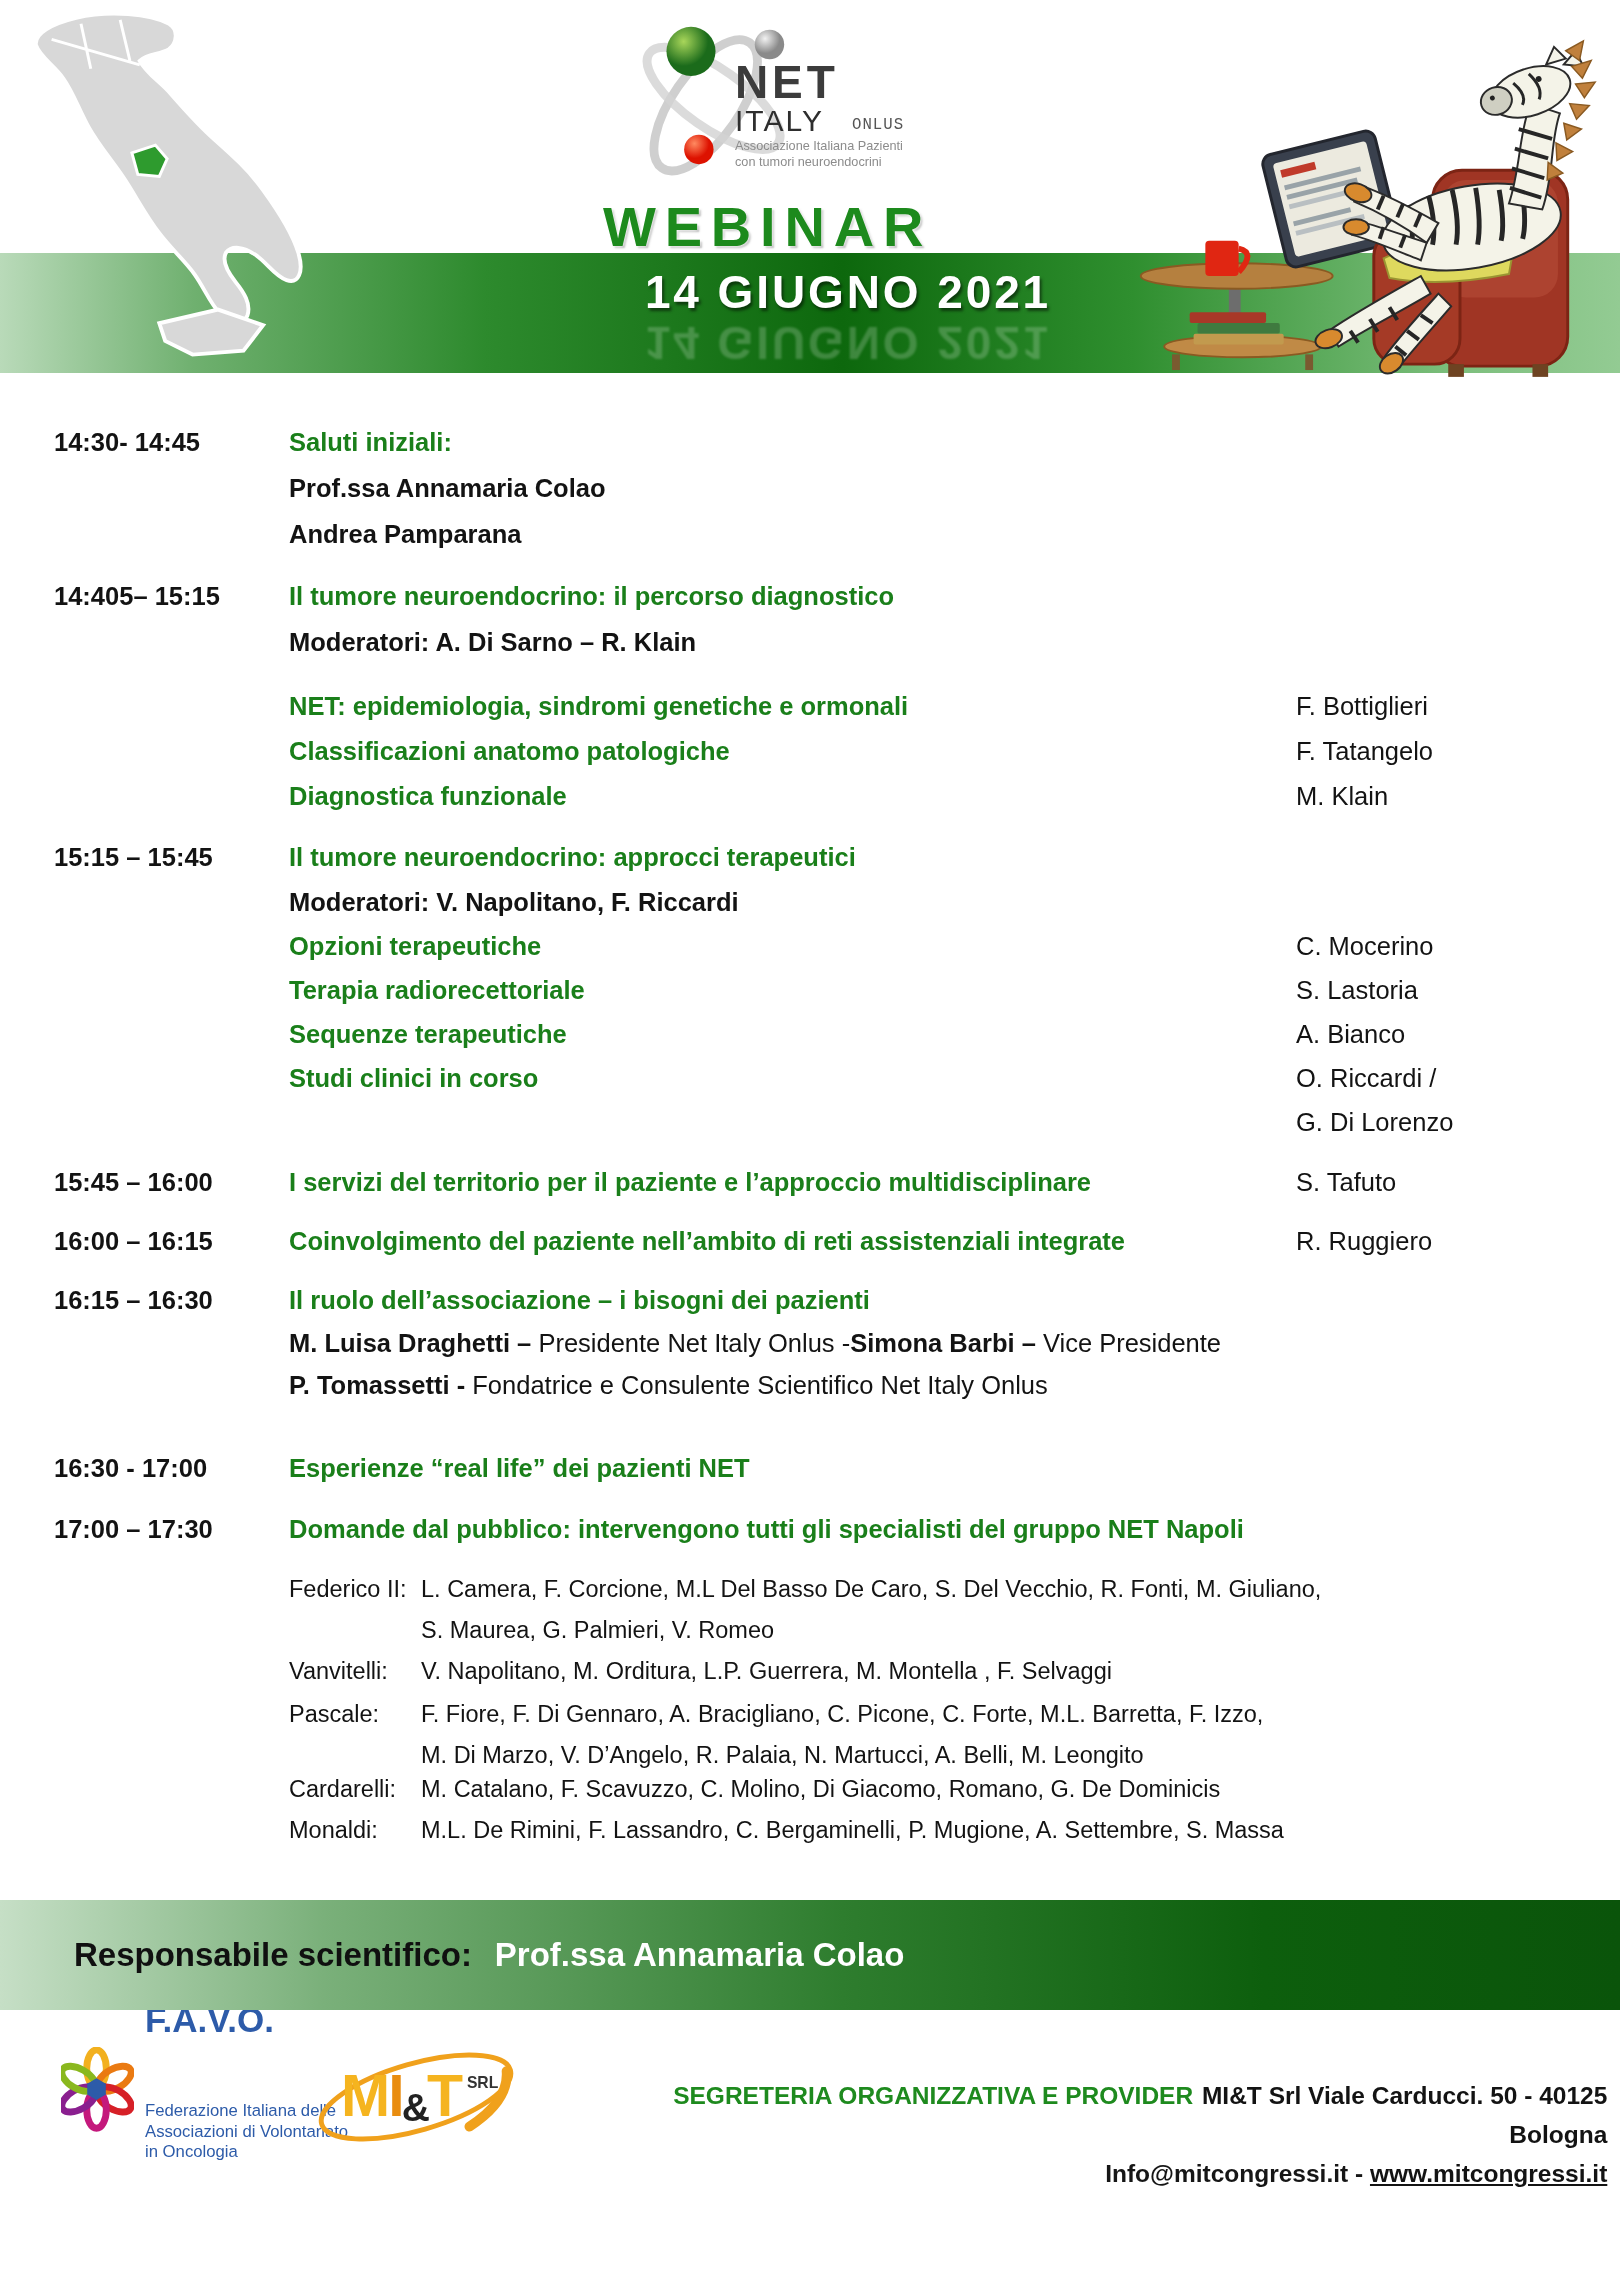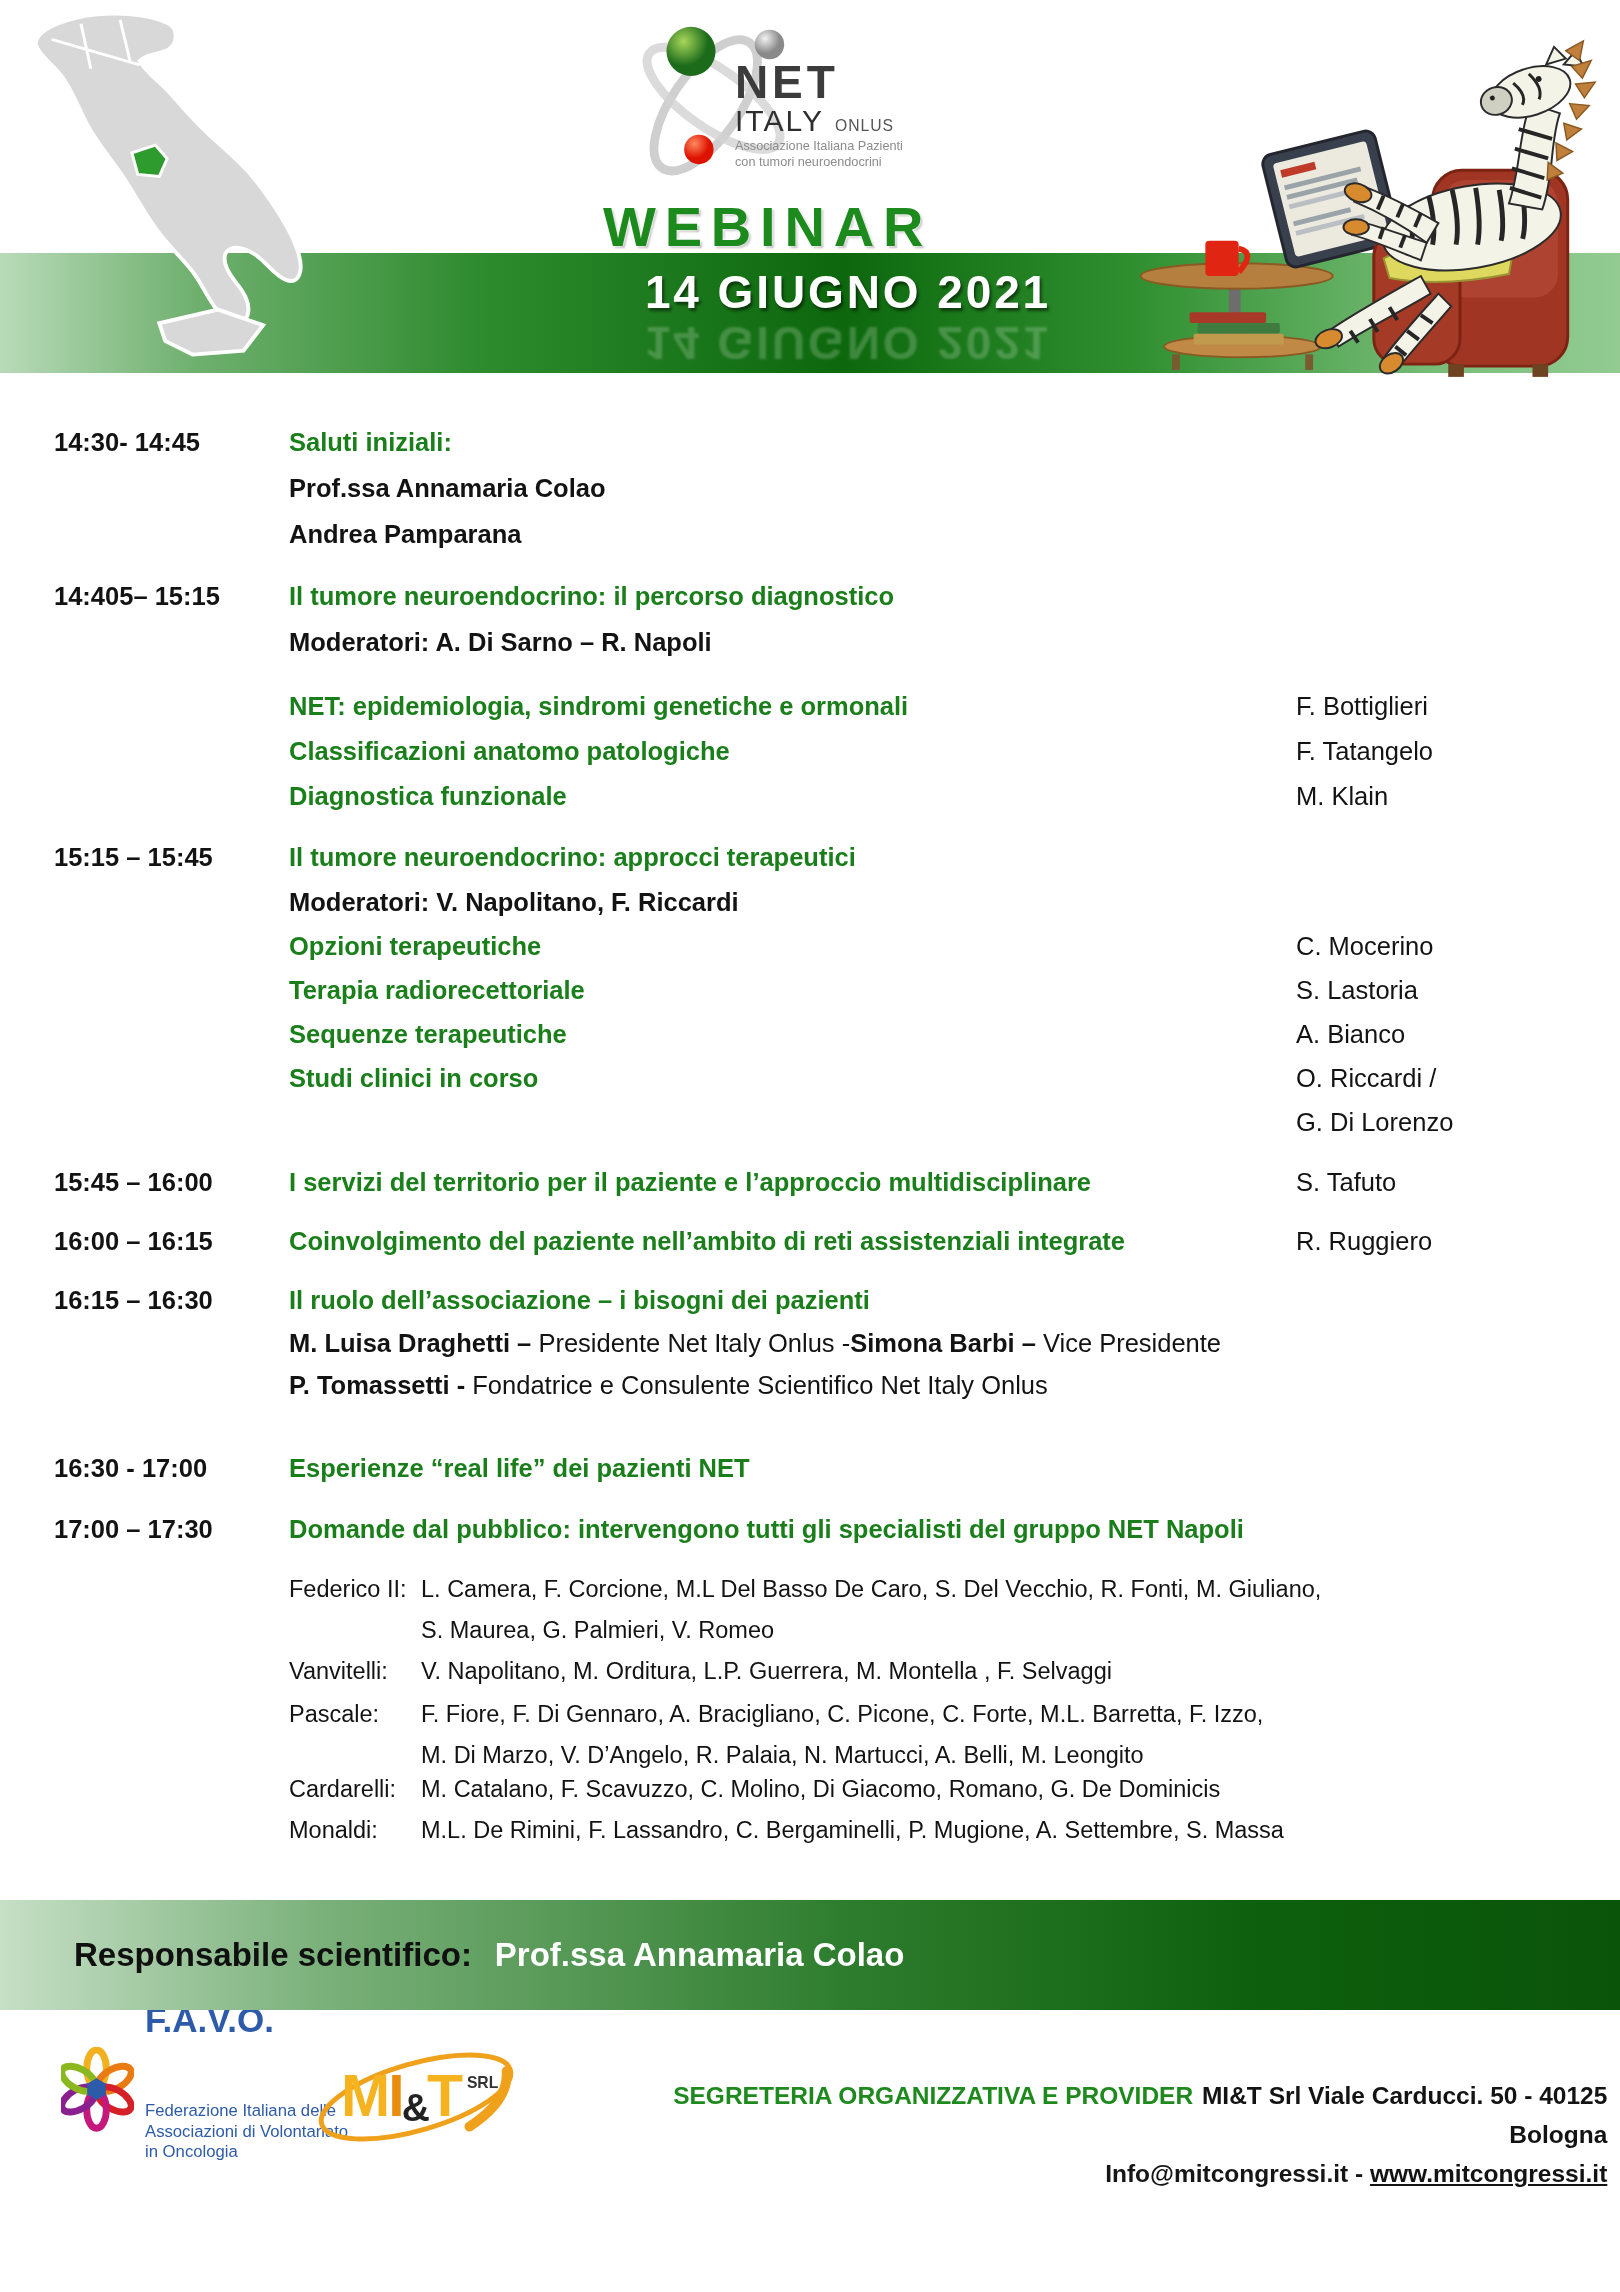--- a/index.html
+++ b/index.html
@@ -17,22 +17,22 @@
   .webinar{position:absolute;left:603px;top:194px;width:500px;z-index:2;text-align:left;
     font-size:56px;font-weight:bold;letter-spacing:8.8px;color:#1d8a1d;
     text-shadow:0 0 2.9px #fff,0 0 5.9px #fff,2px 2px 2px rgba(110,110,110,.55);}
   .map{position:absolute;left:21.6px;top:9.8px;z-index:2;}
   .zebra{position:absolute;left:1127px;top:31px;z-index:2;}
   .netlogo{position:absolute;left:588px;top:11.8px;width:412px;height:167px;z-index:2;}
   .netlogo .word-net{position:absolute;left:147px;top:47px;font-size:46px;font-weight:bold;
     letter-spacing:3.9px;color:#3c3c3c;line-height:1;}
   .netlogo .word-italy{position:absolute;left:147px;top:94px;font-size:30px;letter-spacing:2px;
     color:#2e2e2e;line-height:1;}
-  .netlogo .word-onlus{position:absolute;left:247px;top:106px;font-size:15.7px;letter-spacing:1px;
-    color:#555;line-height:1;}
+  .netlogo .word-onlus{position:absolute;left:264px;top:106px;font-size:15.7px;letter-spacing:1px;
+    color:#555;line-height:1;font-family:Liberation Mono, monospace;}
   .netlogo .tag{position:absolute;left:147px;top:127px;font-size:12.7px;color:#8c8c8c;line-height:15.7px;}
   
   .pl{position:absolute;left:0;right:0;white-space:nowrap;font-size:25.5px;z-index:3;}
   .c-time{position:absolute;left:54px;font-weight:bold;color:#131313;}
   .c-main{position:absolute;left:289px;}
   .c-main2{position:absolute;left:421px;}
   .c-spk{position:absolute;left:1296px;font-weight:normal;color:#131313;}
   .g{color:#1a7f1a;font-weight:bold;}
   .m{font-weight:bold;color:#131313;}
   .r{font-weight:normal;color:#131313;}
@@ -223,21 +223,21 @@
     </div>
   <div class="pl" style="top:520px">
       <span class="c-main m">Andrea Pamparana</span>
     </div>
 
   <div class="pl" style="top:582px">
     <span class="c-time">14:405– 15:15</span>
     <span class="c-main g">Il tumore neuroendocrino: il percorso diagnostico</span>
   </div>
   <div class="pl" style="top:628px">
-      <span class="c-main m">Moderatori: A. Di Sarno – R. Napoli</span>
+      <span class="c-main m">Moderatori: A. Di Sarno – R. Klain</span>
     </div>
   <div class="pl" style="top:692px">
     <span class="c-main g">NET: epidemiologia, sindromi genetiche e ormonali</span>
     <span class="c-spk">F. Bottiglieri</span>
   </div>
   <div class="pl" style="top:737px">
     <span class="c-main g">Classificazioni anatomo patologiche</span>
     <span class="c-spk">F. Tatangelo</span>
   </div>
   <div class="pl" style="top:782px">

